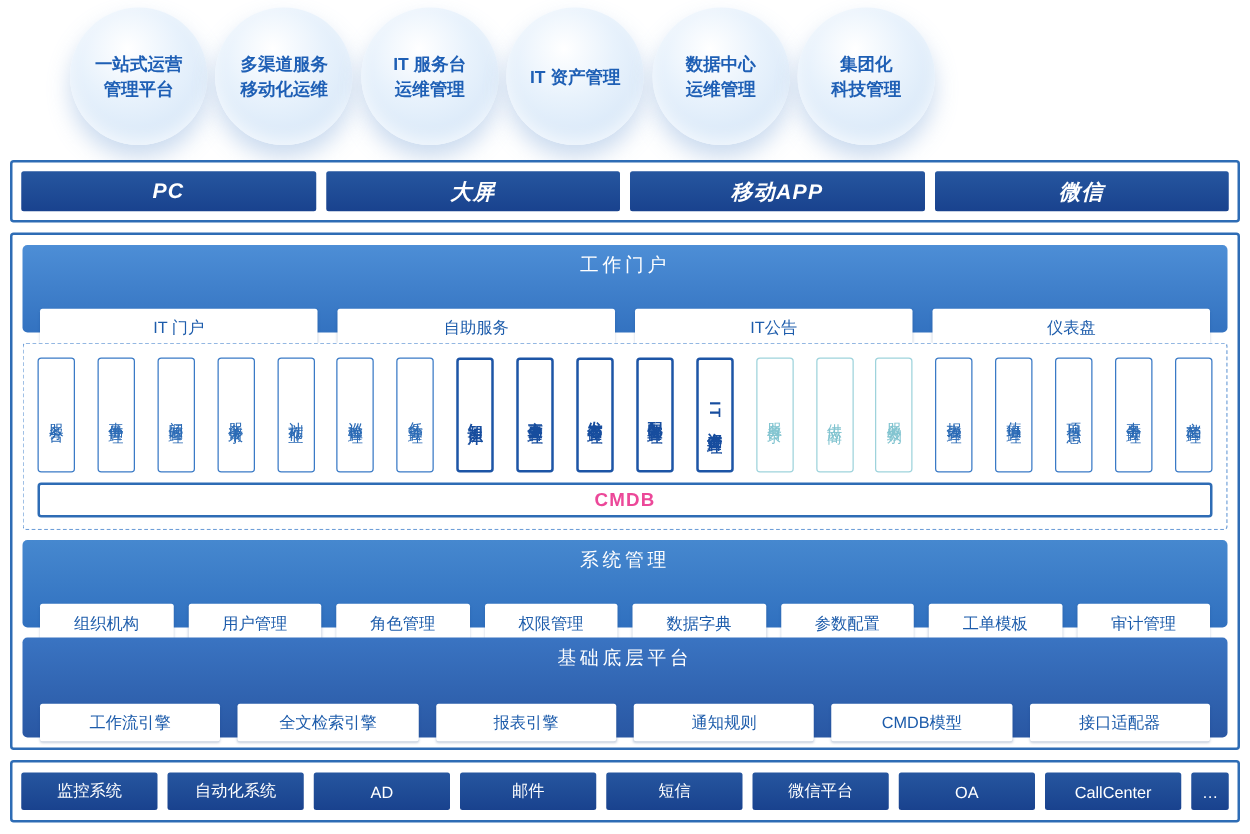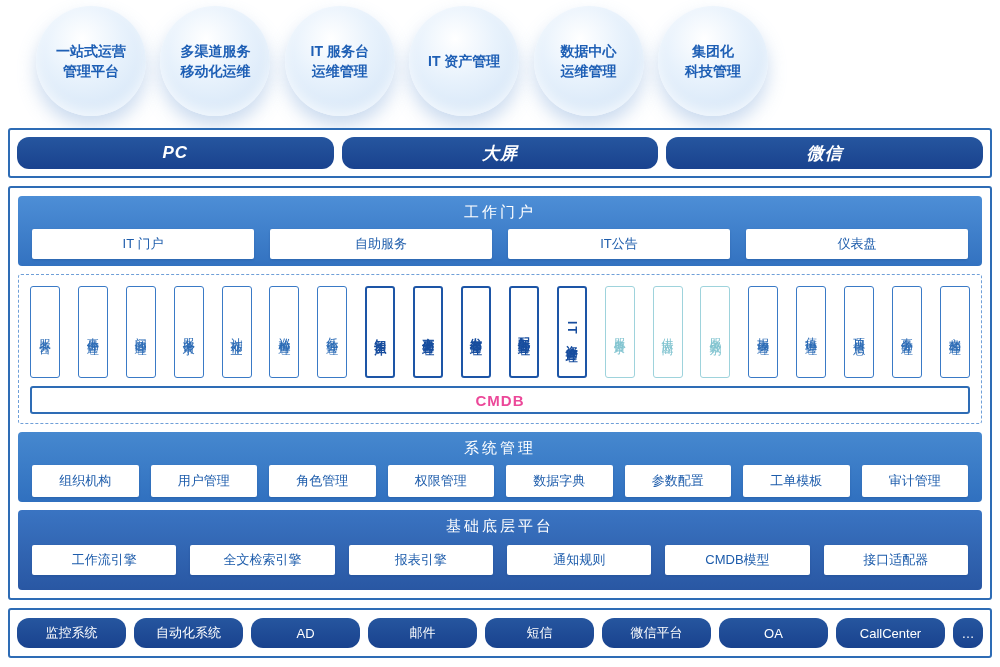--- a/index.html
+++ b/index.html
@@ -2,45 +2,45 @@
 <html><head>
 <meta charset="utf-8">
 <style>
   * { margin:0; padding:0; box-sizing:border-box; }
   html,body { background:#ffffff; }
   body { font-family:"Liberation Sans","DejaVu Sans",sans-serif; }
   .canvas { position:relative; width:1000px; height:667px; background:#ffffff; overflow:hidden; }
 
   
   .bubble-row { position:absolute; left:0; top:6px; width:804px; height:118px;
-    display:flex; justify-content:space-between; padding:0 36px; }
+    display:flex; justify-content:space-between; padding:0 56px; }
   .bubble { width:110px; height:110px; border-radius:50%;
     display:flex; flex-direction:column; align-items:center; justify-content:center;
     background:radial-gradient(circle at 42% 30%, #ffffff 0%, #e8f2fc 40%, #cfe2f6 100%);
     box-shadow:0 10px 18px rgba(140,175,220,.45), inset 0 -5px 12px rgba(255,255,255,.65); }
   .bubble span { display:block; color:#1e5fb5; font-weight:bold; font-size:14px;
     line-height:20px; text-align:center; white-space:nowrap; }
 
   
   .frame { position:absolute; border:2px solid #2e6cb5; background:#ffffff; border-radius:3px; }
   .bar { flex:1; background:linear-gradient(180deg,#26569f,#19428e); color:#ffffff;
-    display:flex; align-items:center; justify-content:center; border-radius:12px; }
+    display:flex; align-items:center; justify-content:center; border-radius:2px; }
 
   .channels { left:8px; top:128px; width:984px; height:50px;
     display:flex; gap:8px; padding:7px 7px; }
   .channels .bar { font-style:italic; font-weight:bold; font-size:17px; letter-spacing:1px; }
 
   
   .main { left:8px; top:186px; width:984px; height:414px; padding:8px;
     display:flex; flex-direction:column; gap:8px; }
   .panel { border-radius:4px; color:#ffffff; }
   .panel-title { text-align:center; font-weight:normal; font-size:15px;
     letter-spacing:3px; padding-top:7px; }
   .wb { flex:1; background:#ffffff; display:flex; align-items:center; justify-content:center;
-    color:#1d5cab; font-size:13px; border-radius:2px; box-shadow:0 1px 2px rgba(20,60,120,.25); }
+    color:#1d5cab; font-size:13px; border-radius:2px; box-shadow:0 1px 2px rgba(20,60,120,.25);margin-top:18px; }
 
   .portal { height:70px; background:linear-gradient(180deg,#4d8ed6,#3372c0); }
   .portal-items { display:flex; gap:16px; margin:7px 14px 0; }
   .portal-items .wb { height:30px; }
 
   .modules-area { height:150px; border:1px dashed #6f9fd8; border-radius:3px;
     padding:11px 11px 9px; background:#ffffff; }
   .modules-row { display:flex; justify-content:space-between; }
   .module { width:30px; height:92px; border:1px solid #3a7ac6; border-radius:3px;
     display:flex; align-items:center; justify-content:center; background:#ffffff; }
@@ -95,20 +95,21 @@
     </div>
     <div class="bubble">
       <span>集团化</span>
       <span>科技管理</span>
     </div>
   </div>
 
   <div class="frame channels">
     <div class="bar">PC</div>
     <div class="bar">大屏</div>
+    <div class="bar">移动APP</div>
     <div class="bar">微信</div>
   </div>
 
   <div class="frame main">
 
     <div class="panel portal">
       <div class="panel-title">工作门户</div>
       <div class="portal-items">
         <div class="wb">IT 门户</div>
         <div class="wb">自助服务</div>

